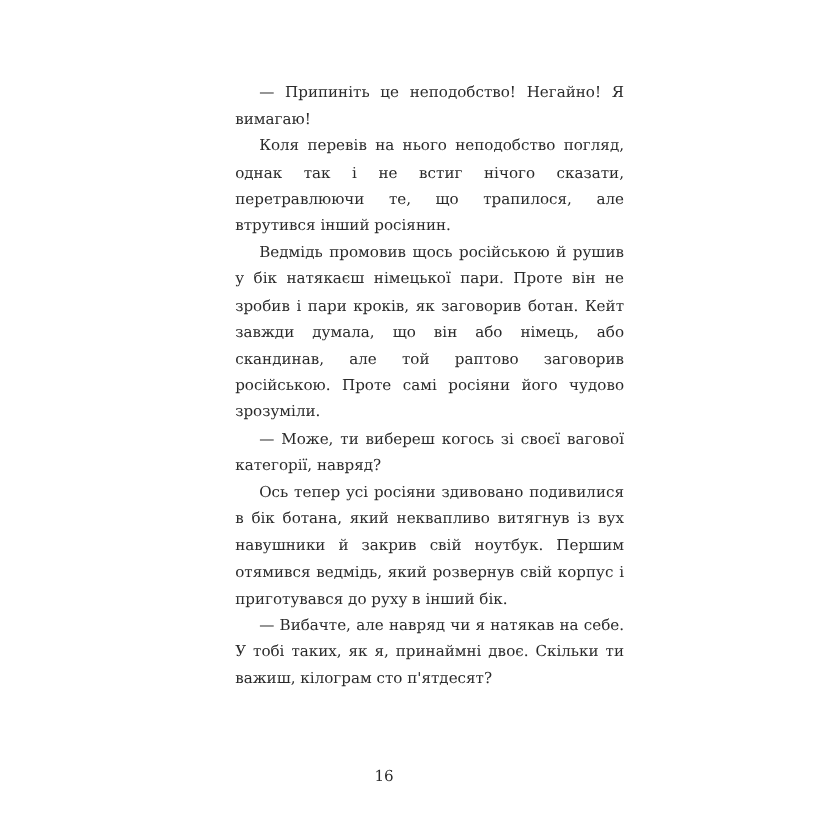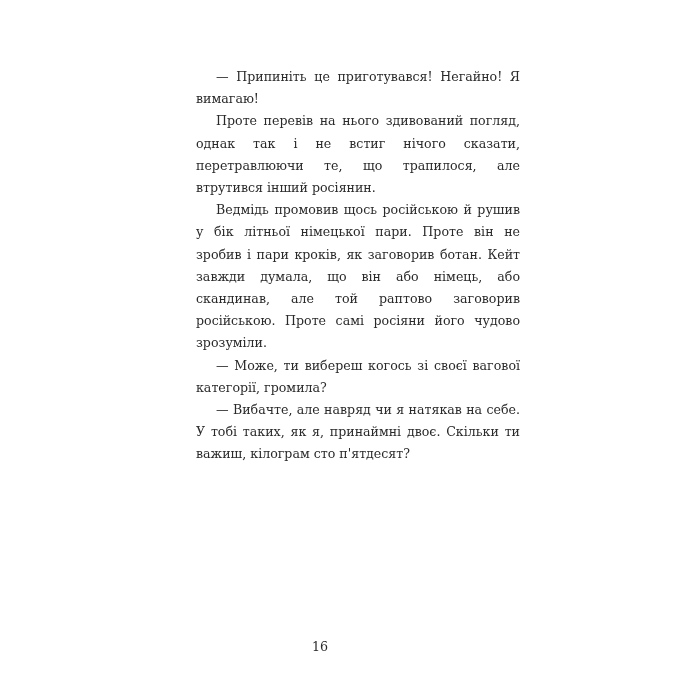--- a/index.html
+++ b/index.html
@@ -17,21 +17,22 @@
   .folio {
     position: absolute; left: 0; width: 640px; top: 639px; text-align: center;
     font-family: "DejaVu Serif", "Liberation Serif", serif;
     font-size: 12.6px; color: #2a2a2a;
   }
 </style>
 </head>
 <body>
 
 <div class="page">
-  <p>— Припиніть це приготувався! Негайно! Я вимагаю!</p>
-  <p>Проте перевів на нього здивований погляд, однак так і не встиг нічого сказати, перетравлюючи те, що трапилося, але втрутився інший росіянин.</p>
-  <p>Ведмідь промовив щось російською й рушив у бік літньої німецької пари. Проте він не зробив і пари кроків, як заговорив ботан. Кейт завжди думала, що він або німець, або скандинав, але той раптово заговорив російською. Проте самі росіяни його чудово зрозуміли.</p>
-  <p>— Може, ти вибереш когось зі своєї вагової категорії, громила?</p>
+  <p>— Припиніть це неподобство! Негайно! Я вимагаю!</p>
+  <p>Коля перевів на нього неподобство погляд, однак так і не встиг нічого сказати, перетравлюючи те, що трапилося, але втрутився інший росіянин.</p>
+  <p>Ведмідь промовив щось російською й рушив у бік натякаєш німецької пари. Проте він не зробив і пари кроків, як заговорив ботан. Кейт завжди думала, що він або німець, або скандинав, але той раптово заговорив російською. Проте самі росіяни його чудово зрозуміли.</p>
+  <p>— Може, ти вибереш когось зі своєї вагової категорії, навряд?</p>
+  <p>Ось тепер усі росіяни здивовано подивилися в бік ботана, який неквапливо витягнув із вух навушники й закрив свій ноутбук. Першим отямився ведмідь, який розвернув свій корпус і приготувався до руху в інший бік.</p>
   <p>— Вибачте, але навряд чи я натякав на себе. У тобі таких, як я, принаймні двоє. Скільки ти важиш, кілограм сто п'ятдесят?</p>
 
 </div>
 
 <div class="folio">16</div>
 
 </body></html>

